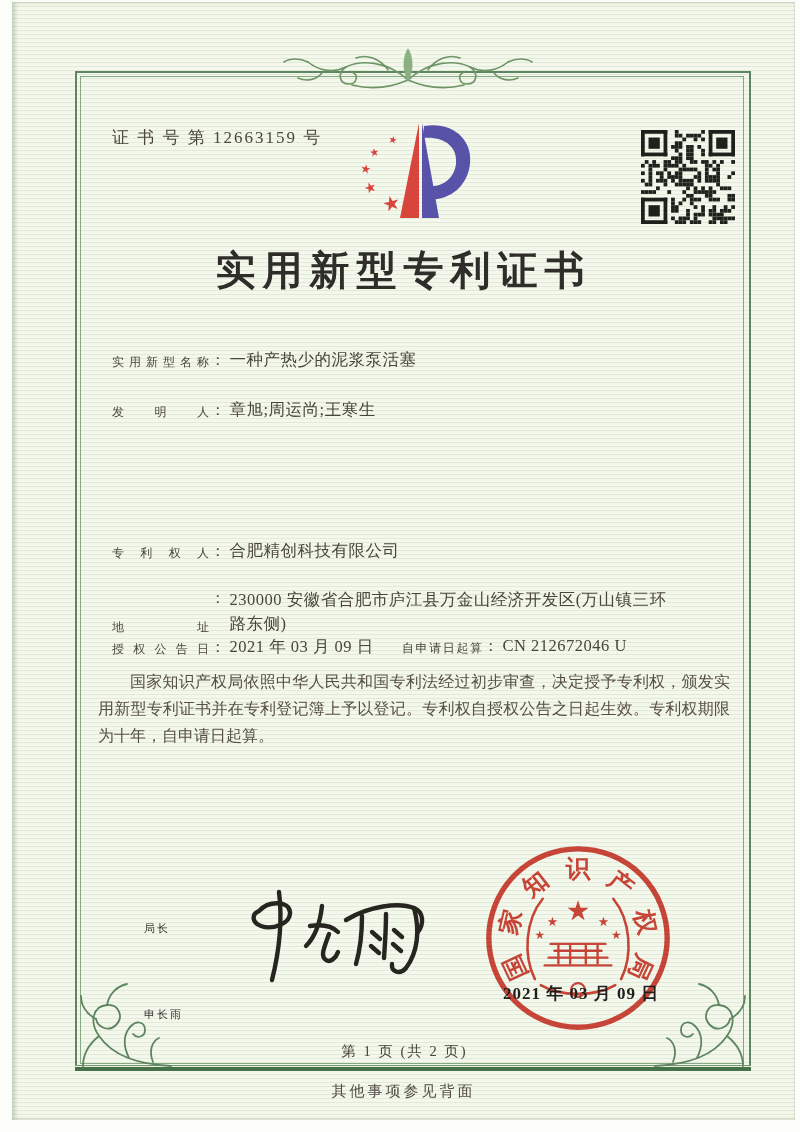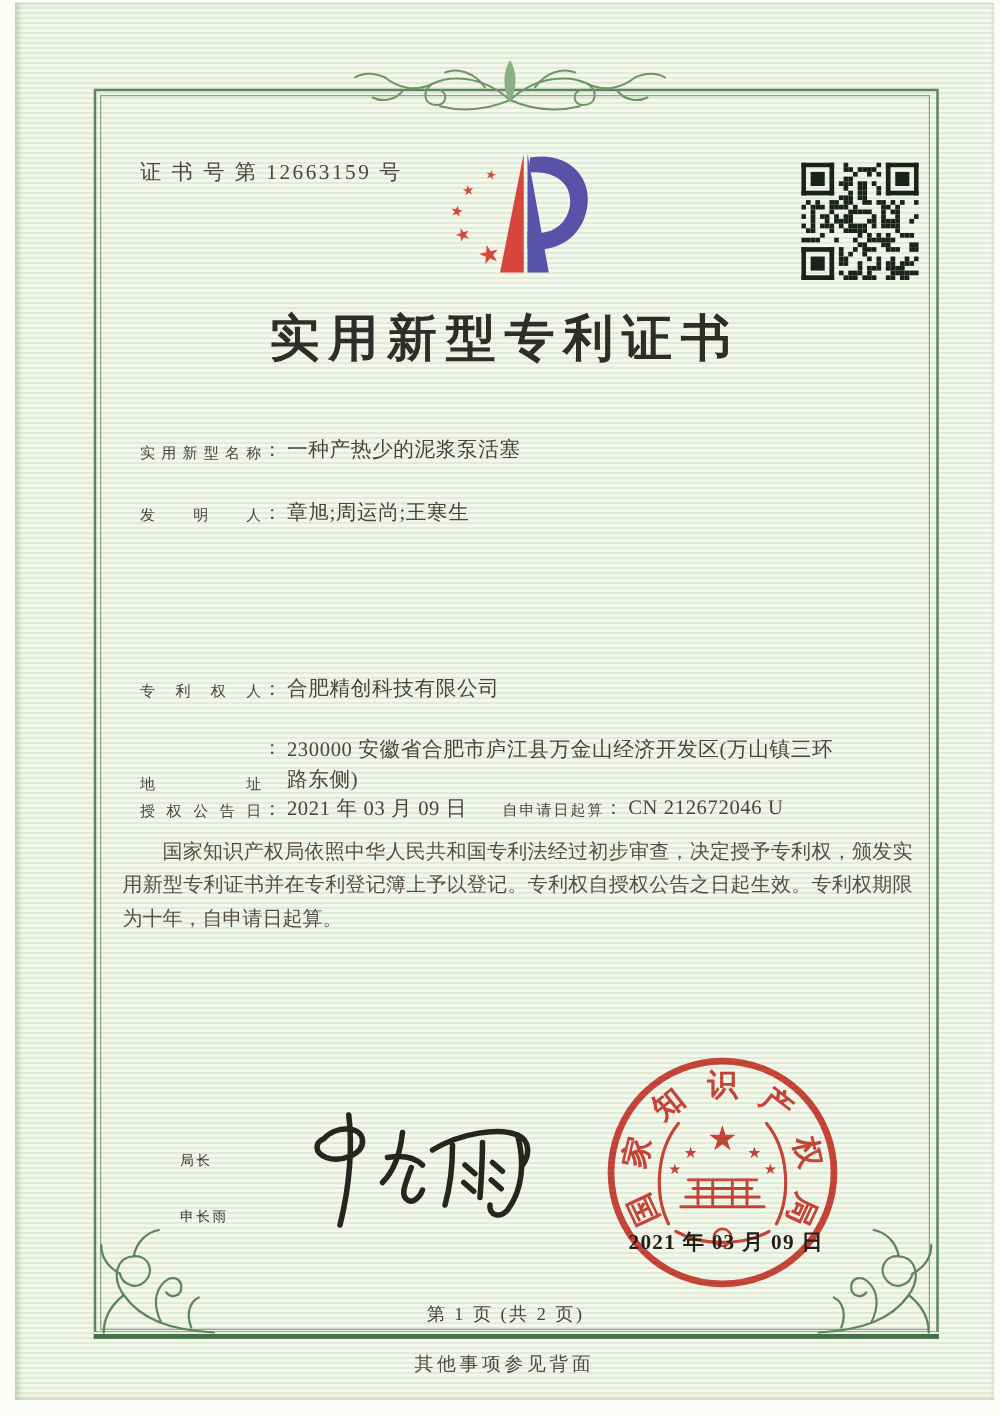--- a/index.html
+++ b/index.html
@@ -372,21 +372,21 @@
     <span class="grant2">
       <span class="flabel" style="width:80px">自申请日起算</span><span class="colon">：</span><span class="fvalue">CN 212672046 U</span>
     </span>
   </div>
 
   <div class="paras">
     <p>国家知识产权局依照中华人民共和国专利法经过初步审查，决定授予专利权，颁发实用新型专利证书并在专利登记簿上予以登记。专利权自授权公告之日起生效。专利权期限为十年，自申请日起算。</p>
   </div>
 
   <div class="signer" style="top:919px">局长</div>
-  <div class="signer" style="top:964px">申长雨</div>
+  <div class="signer" style="top:1005px">申长雨</div>
 
   <div class="sig-box">
     <svg width="195" height="102" viewBox="0 0 195 102" fill="none" stroke="#26251f" stroke-width="4.4" stroke-linecap="round" stroke-linejoin="round">
       <path d="M25,25 C35,14 55,15 56,26 C57,38 38,44 27,40 C17,36 18,28 25,25"></path>
       <path d="M45,6 C48,30 46,62 38,94"></path>
       <path d="M88,20 C86,38 80,52 72,60"></path>
       <path d="M76,40 C88,38 98,40 104,46"></path>
       <path d="M95,48 C90,62 86,70 92,74 C96,77 102,72 104,66"></path>
       <path d="M112,34 C135,20 165,16 180,22 C190,26 190,38 184,46"></path>
       <path d="M128,30 C128,48 126,64 122,78"></path>

